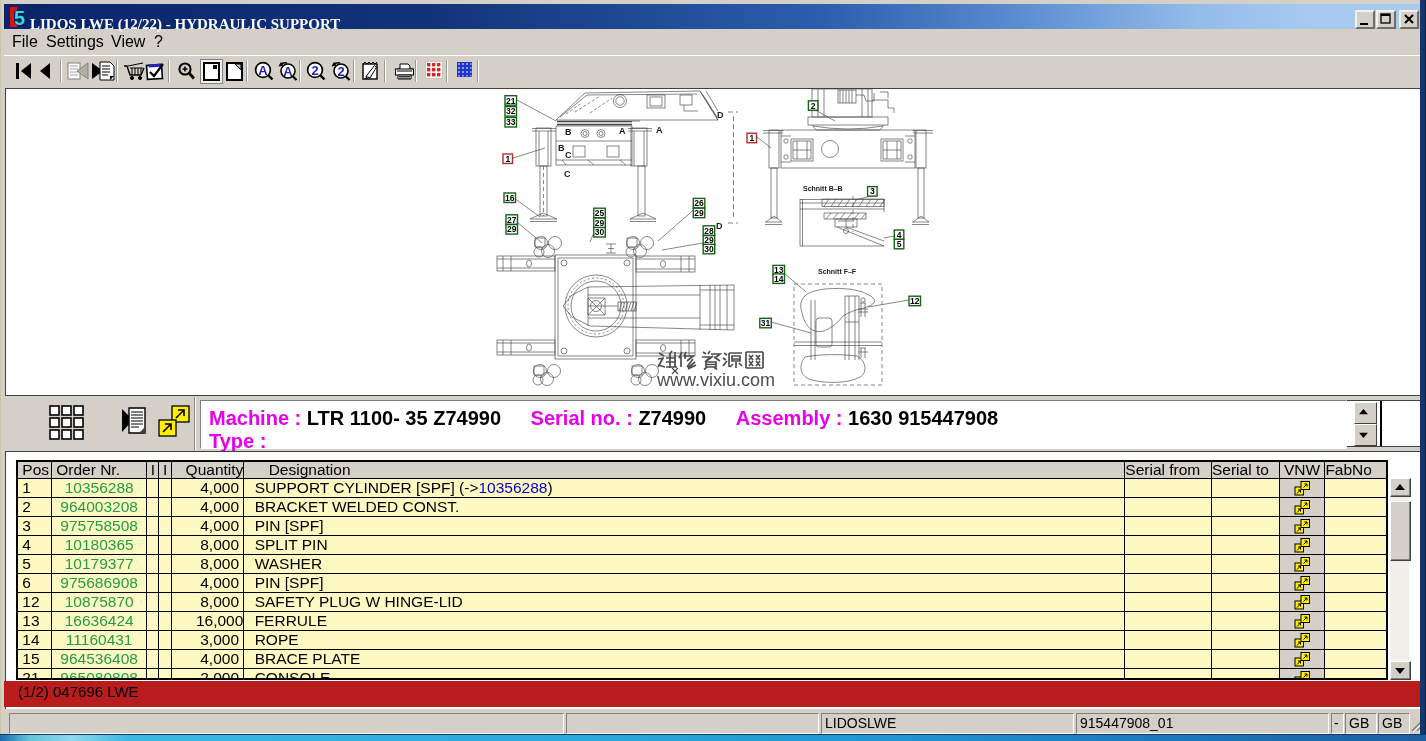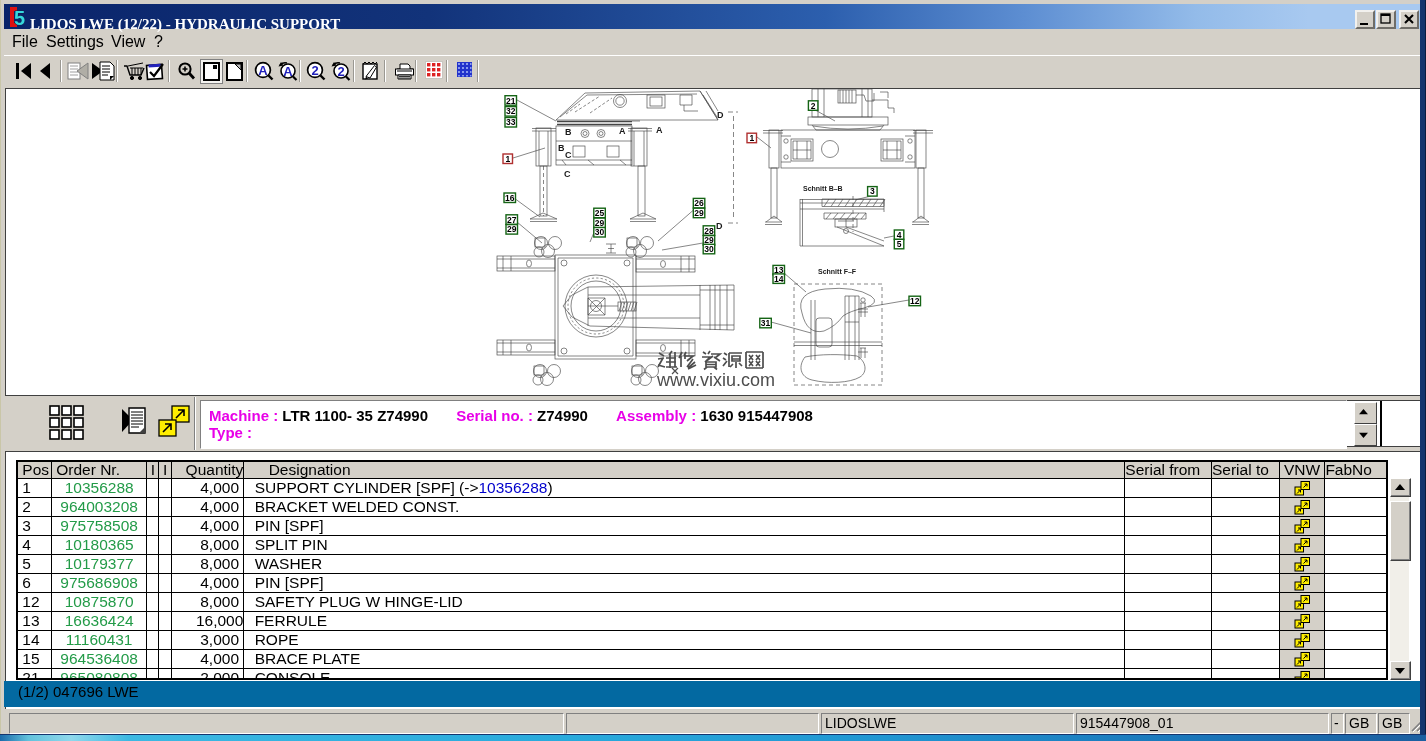--- a/index.html
+++ b/index.html
@@ -24,41 +24,41 @@
 
 #toolbar{left:4px;top:55px;width:1418px;height:32px;border-top:1px solid #fff;}
 
 #draw{left:5px;top:88px;width:1414px;height:306px;background:#fff;border:1px solid #404040;}
 
 #infobar{left:4px;top:397px;width:1418px;height:53px;background:#d4d0c8;}
 #infopanel{position:absolute;left:196px;top:3px;width:1145px;height:47px;background:#fff;
   border-top:1px solid #808080;border-left:1px solid #808080;border-bottom:1px solid #fff;border-right:1px solid #fff;}
 .mag{color:#e800e8;font-weight:bold;}
 .blk{color:#000;font-weight:bold;}
-#infotext{position:absolute;left:8px;top:6px;font-size:15px;}
+#infotext{position:absolute;left:8px;top:6px;font-size:20px;}
 
 #ptable{left:0;top:0;border-collapse:collapse;font-size:15.5px;color:#000;
-  background:#ffffff;border:2px solid #000;table-layout:fixed;}
+  background:#fef9c3;border:2px solid #000;table-layout:fixed;}
 #ptable td{border:1px solid #000;height:18px;padding:0;white-space:nowrap;overflow:hidden;line-height:18px;}
 #ptable tr.hdr td{background:#d4d0c8;height:16px;line-height:16px;}
 #ptable td.grn{color:#239b48;text-align:center;}
 #ptable td.qty{text-align:center;padding-left:24px;}
 #ptable td.vnw{background:#d4d0c8;}
 #ptable td:nth-child(6){padding-left:6px;}
 #ptable tr.hdr td:nth-child(6){padding-left:20px;}
 .lnk{color:#0000cc;}
 .vnwicon{display:block;margin:1px auto 0;}
 #tscroll{left:1390px;top:478px;width:19px;height:202px;background:#f1efe9;}
 .sbtn{position:absolute;left:0;width:19px;height:17px;background:#d4d0c8;
   border-top:1px solid #fff;border-left:1px solid #fff;border-right:1.5px solid #404040;border-bottom:1.5px solid #404040;box-shadow:inset -1px -1px 0 #808080;}
 .sbtn svg{position:absolute;left:3px;top:4px;}
 #sthumb{position:absolute;left:0;top:23px;width:19px;height:58px;background:#d4d0c8;
   border-top:1px solid #fff;border-left:1px solid #fff;border-right:1.5px solid #404040;border-bottom:1.5px solid #404040;box-shadow:inset -1px -1px 0 #808080;}
 
-#pagetext{left:4px;top:681px;width:1418px;height:26px;background:#0369a1;font-size:15px;color:#000;}
+#pagetext{left:4px;top:681px;width:1418px;height:26px;background:#b91c1c;font-size:15px;color:#000;}
 #statusbar{left:4px;top:710px;width:1418px;height:25px;background:#d4d0c8;font-size:14px;}
 .spanel{position:absolute;top:3px;height:19px;border:1px solid;border-color:#808080 #fff #fff #808080;}
 #desktop{left:0;top:735px;width:1426px;height:6px;
   background:linear-gradient(to right,#1a6aaa 0%,#62c2dc 2%,#8ed8ec 5%,#3cb8e2 9%,#29aadc 40%,#2196d2 62%,#1a74b8 85%,#1c5fa0 100%);}
 </style>
 </head>
 <body>
 <div id="frame" class="abs"></div>
 <div id="title" class="abs">
   <svg class="abs" style="left:5px;top:2px" width="22" height="22" viewBox="0 0 22 22">

